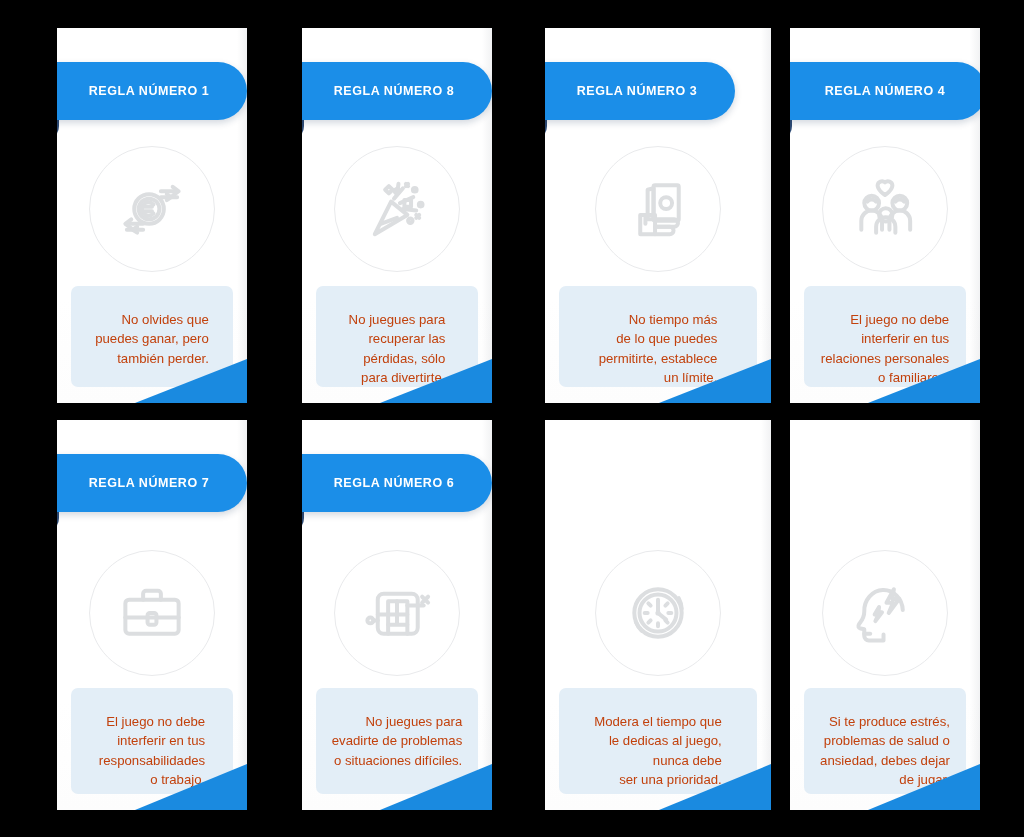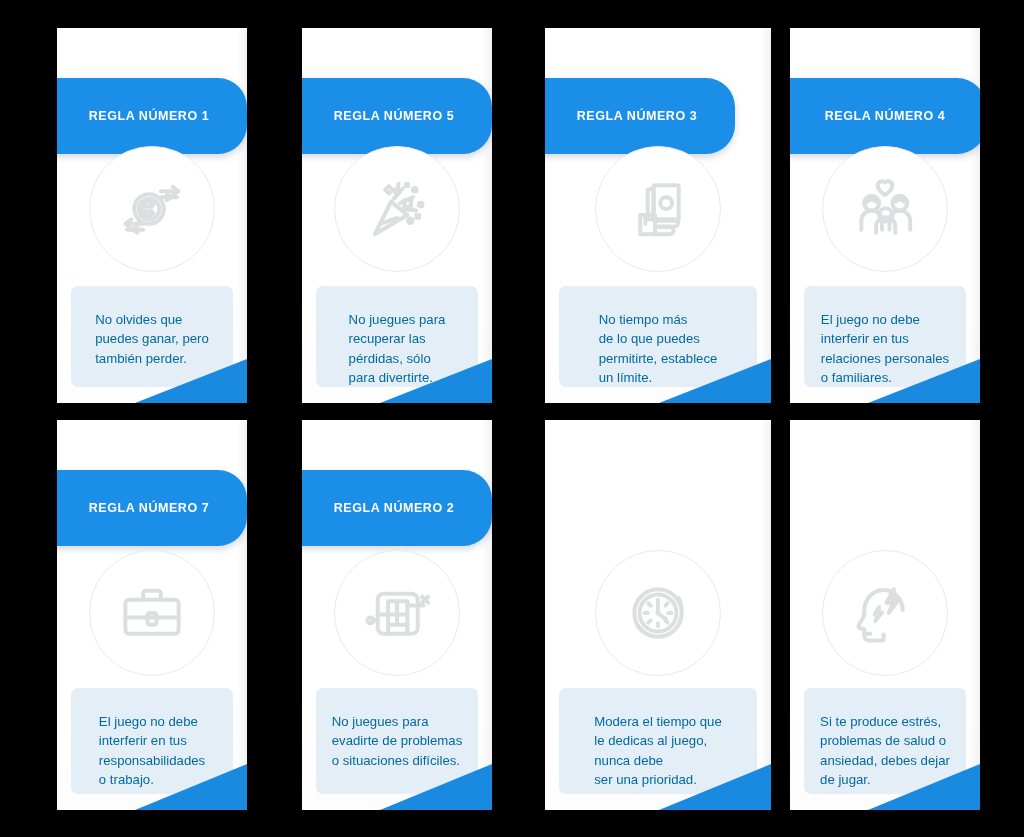--- a/index.html
+++ b/index.html
@@ -92,23 +92,23 @@
     width: 18px;
     height: 8px;
     background: #111820;
     opacity: .35;
     border-radius: 0 0 4px 4px;
   }
 
   .ribbon {
     position: absolute;
     left: 0;
-    top: 16px;
+    top: 0;
     width: 100%;
-    height: 76px;
+    height: 58px;
     background: #1b8ee8;
     border-radius: 29px 29px 29px 10px;
     display: flex;
     align-items: center;
     justify-content: center;
     box-shadow: 0 3px 7px rgba(10,40,80,0.18);
   }
   .ribbon-label {
     color: #ffffff;
     font-size: 12.5px;
@@ -165,24 +165,24 @@
     display: flex;
     align-items: flex-start;
     justify-content: center;
     padding-top: 24px;
     box-sizing: border-box;
   }
   .card.row-bottom .text-panel { top: 268px; }
 
   .text-panel p {
     margin: 0;
-    color: #0369a1;
+    color: #c2410c;
     font-size: 13.2px;
     line-height: 1.47;
-    text-align: left;
+    text-align: right;
     padding: 0 4px;
     white-space: pre-line;
   }
 
   
   .fold {
     position: absolute;
     right: 0;
     bottom: 0;
     width: 112px;
@@ -233,21 +233,21 @@
       <div class="fold"></div>
     </div>
 
     <div class="card row-top col-2">
       <div class="sheet"></div>
       <div class="sheet-edge"></div>
 
       <div class="ribbon-wrap">
         <div class="ribbon-tail"></div>
         <div class="ribbon">
-          <span class="ribbon-label">REGLA NÚMERO 5</span>
+          <span class="ribbon-label">REGLA NÚMERO 8</span>
         </div>
       </div>
 
       <div class="icon-circle">
         <svg viewBox="0 0 100 100">
           <path d="M20 84 L42 40 L64 58 Z"></path>
           <path d="M28 70 L50 62"></path>
           <path d="M46 36 L58 22"></path>
           <path d="M54 42 L72 34"></path>
           <path d="M58 50 L76 52"></path>
@@ -367,21 +367,21 @@
       <div class="fold"></div>
     </div>
 
     <div class="card row-bottom col-2">
       <div class="sheet"></div>
       <div class="sheet-edge"></div>
 
       <div class="ribbon-wrap">
         <div class="ribbon-tail"></div>
         <div class="ribbon">
-          <span class="ribbon-label">REGLA NÚMERO 2</span>
+          <span class="ribbon-label">REGLA NÚMERO 6</span>
         </div>
       </div>
 
       <div class="icon-circle">
         <svg viewBox="0 0 100 100">
           <rect x="24" y="24" width="54" height="54" rx="8"></rect>
           <path d="M24 52 h14 v-18 h12 v30"></path>
           <path d="M50 34 h14 v18 h-26 v14 h26"></path>
           <path d="M64 52 v26"></path>
           <path d="M38 66 v12"></path>

